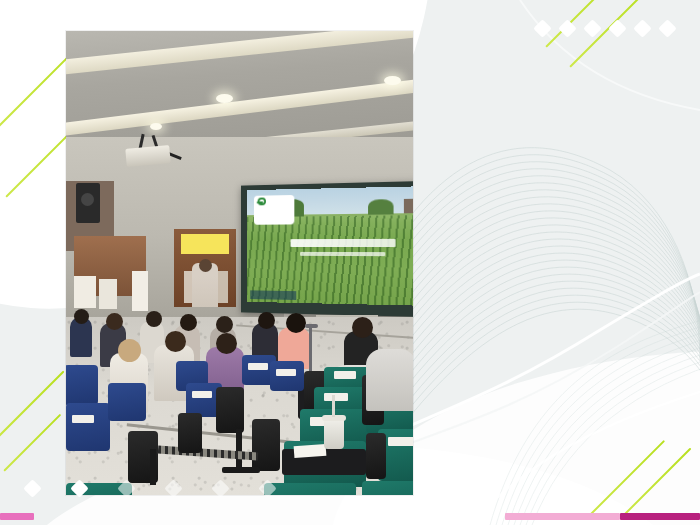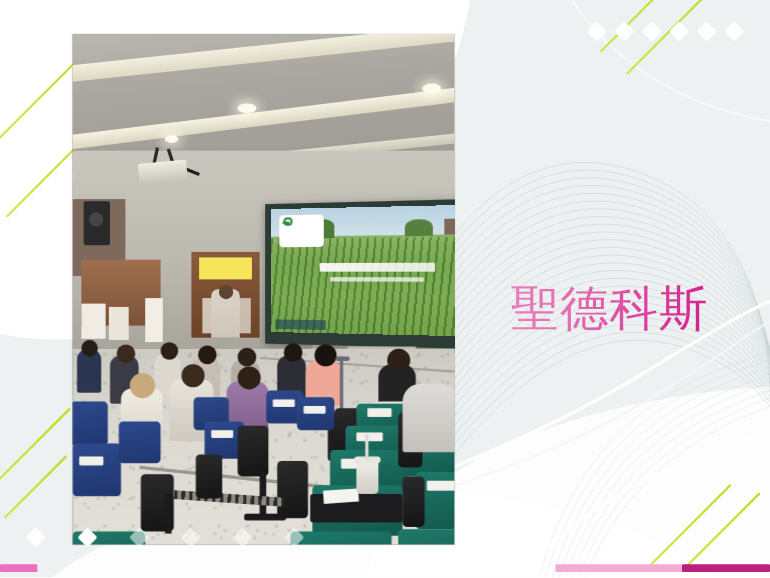--- a/index.html
+++ b/index.html
@@ -426,21 +426,20 @@
 
   <div class="dia-row dia-row-bottom">
     <span class="dia"></span>
     <span class="dia"></span>
     <span class="dia" style="opacity:.55"></span>
     <span class="dia" style="opacity:.55"></span>
     <span class="dia" style="opacity:.55"></span>
     <span class="dia" style="opacity:.55"></span>
   </div>
 
-  <div class="title">聖德科斯</div>
 
   <div class="gline gl-br-1"></div>
   <div class="gline gl-br-2"></div>
   <div class="bar bar-left"></div>
   <div class="bar bar-right-light"></div>
   <div class="bar bar-right-dark"></div>
 
 </div>
 
 </body></html>

